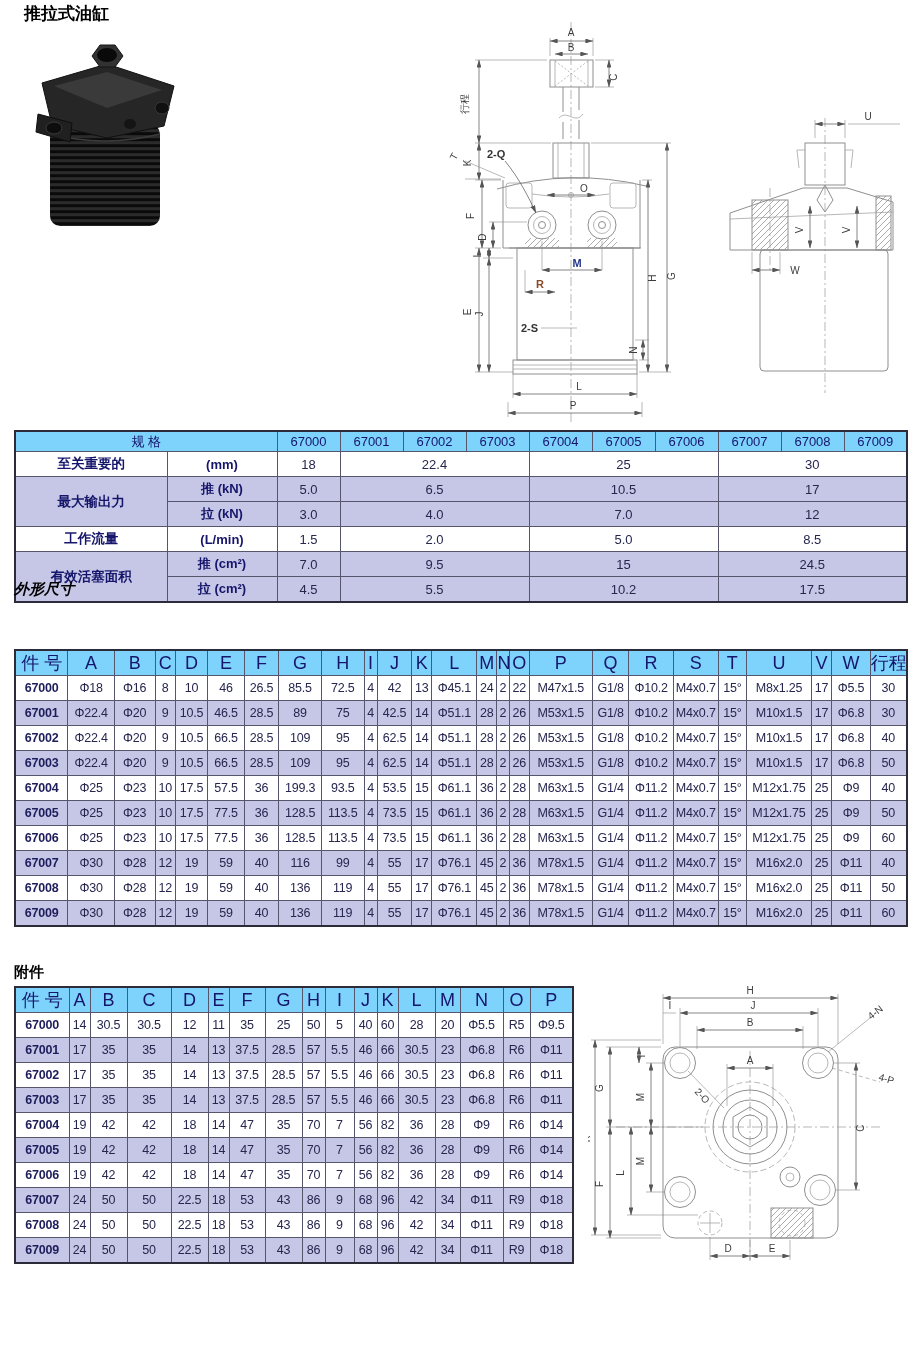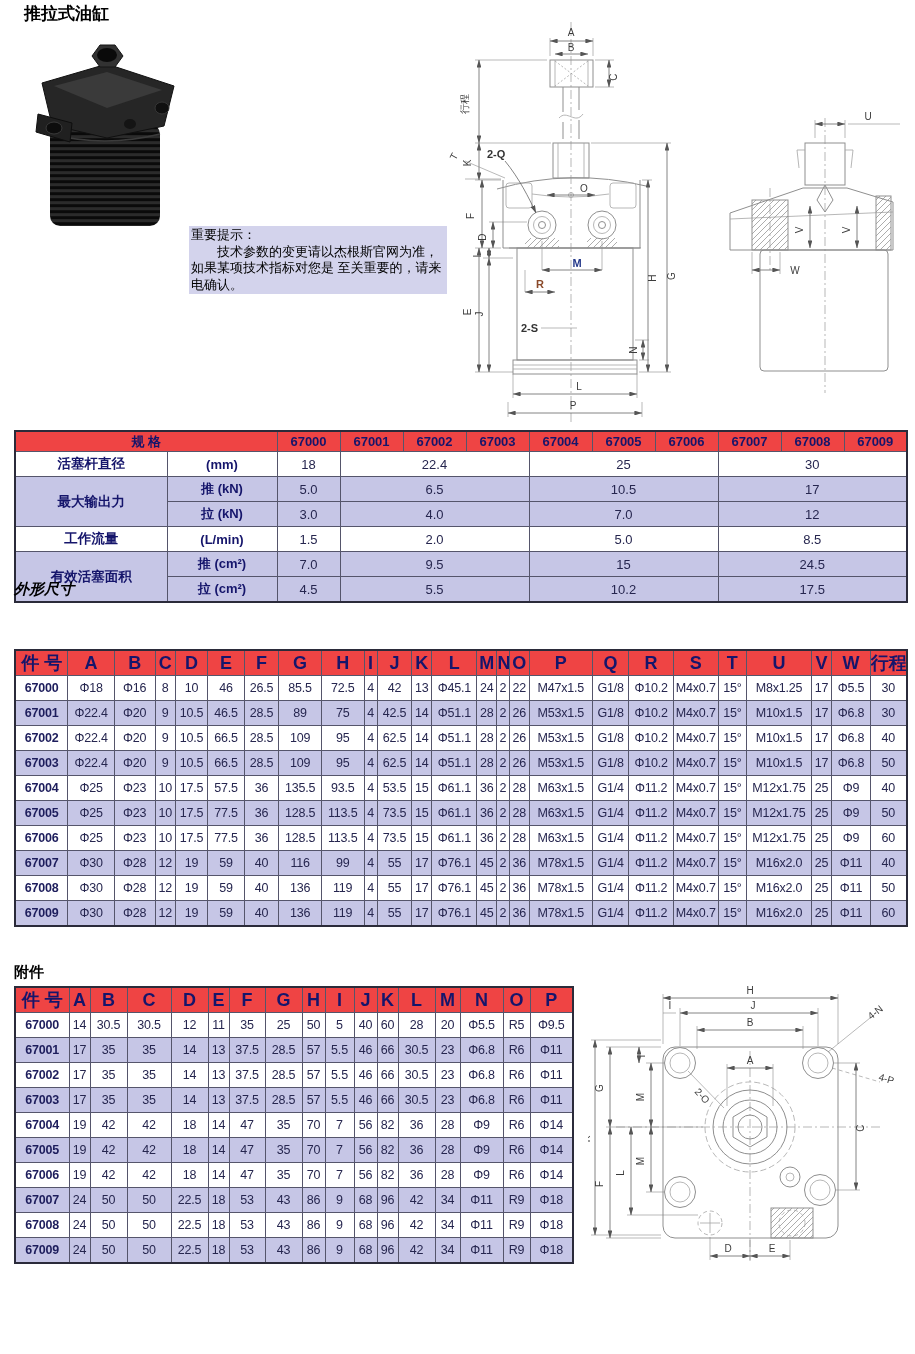--- a/index.html
+++ b/index.html
@@ -15,21 +15,21 @@
           font-size:13px;line-height:16.5px;color:#000;padding:1px 2px;}
   .notice .body{text-indent:2em;}
 
   
   .features{position:absolute;left:38px;top:293px;margin:0;padding:0 0 0 28px;}
   .features li{font-size:13.5px;line-height:16.3px;color:#111;list-style:disc;}
 
   
   table{border-collapse:collapse;table-layout:fixed;}
   th,td{border:1px solid #55556b;text-align:center;padding:0;overflow:hidden;white-space:nowrap;}
-  th{background:#ef4444;color:#15156b;font-weight:bold;}
+  th{background:#7dd3fc;color:#15156b;font-weight:normal;}
   tr.alt td{background:#c6c6e6;}
 
   
   .spec{position:absolute;left:14px;top:430px;width:888px;border:2px solid #2b2b3a;font-size:13px;}
   .spec th{height:19px;font-size:13px;}
   .spec td{height:24px;color:#26264f;}
   .spec tr.lav td{background:#c6c6e6;}
   .spec td.lbl{font-weight:bold;color:#15156b;font-size:13.5px;}
   .spec td.unit{font-weight:bold;color:#15156b;}
 
@@ -222,24 +222,20 @@
     <line class="dim" x1="110" y1="160" x2="110" y2="118"></line>
     <text class="lbl-t" x="103" y="142" transform="rotate(-90,103,142)" text-anchor="middle" data-name="dim-label">V</text>
     <line class="dim" x1="157" y1="160" x2="157" y2="118"></line>
     <text class="lbl-t" x="150" y="142" transform="rotate(-90,150,142)" text-anchor="middle" data-name="dim-label">V</text>
     <line class="ext" x1="52" y1="164" x2="52" y2="186"></line>
       <line class="ext" x1="80" y1="164" x2="80" y2="186"></line>
     <line class="dim" x1="52" y1="182" x2="80" y2="182"></line>
     <text class="lbl-t" x="95" y="186" text-anchor="middle" data-name="dim-label">W</text>
   </svg>
 
-  <div class="notice" data-name="important-notice">
-    <div data-name="notice-heading">重要提示：</div>
-    <div class="body" data-name="notice-body">技术参数的变更请以杰根斯官网为准，如果某项技术指标对您是 至关重要的，请来电确认。</div>
-  </div>
 
 
   <table class="spec" data-name="spec-table">
     <colgroup>
       <col style="width:152px">
         <col style="width:110px">
       <col style="width:63px">
         <col style="width:63px">
         <col style="width:63px">
         <col style="width:63px">
@@ -258,21 +254,21 @@
       <th data-name="spec-model-header">67002</th>
       <th data-name="spec-model-header">67003</th>
       <th data-name="spec-model-header">67004</th>
       <th data-name="spec-model-header">67005</th>
       <th data-name="spec-model-header">67006</th>
       <th data-name="spec-model-header">67007</th>
       <th data-name="spec-model-header">67008</th>
       <th data-name="spec-model-header">67009</th>
     </tr>
     <tr data-name="spec-row">
-      <td class="lbl" data-name="spec-row-label">活塞杆直径</td>
+      <td class="lbl" data-name="spec-row-label">至关重要的</td>
       <td class="unit" data-name="spec-unit-label">(mm)</td>
       <td data-name="spec-value-cell">18</td>
       <td colspan="3" data-name="spec-value-cell">22.4</td>
       <td colspan="3" data-name="spec-value-cell">25</td>
       <td colspan="3" data-name="spec-value-cell">30</td>
     </tr>
     <tr class="lav" data-name="spec-row">
       <td class="lbl" rowspan="2" data-name="spec-row-label">最大输出力</td>
       <td class="unit" data-name="spec-unit-label">推 (kN)</td>
       <td data-name="spec-value-cell">5.0</td>
@@ -481,21 +477,21 @@
           <td data-name="table-cell">50</td>
         </tr>
         <tr data-name="table-row">
           <td data-name="part-number-cell">67004</td>
           <td data-name="table-cell">Φ25</td>
           <td data-name="table-cell">Φ23</td>
           <td data-name="table-cell">10</td>
           <td data-name="table-cell">17.5</td>
           <td data-name="table-cell">57.5</td>
           <td data-name="table-cell">36</td>
-          <td data-name="table-cell">135.5</td>
+          <td data-name="table-cell">199.3</td>
           <td data-name="table-cell">93.5</td>
           <td data-name="table-cell">4</td>
           <td data-name="table-cell">53.5</td>
           <td data-name="table-cell">15</td>
           <td data-name="table-cell">Φ61.1</td>
           <td data-name="table-cell">36</td>
           <td data-name="table-cell">2</td>
           <td data-name="table-cell">28</td>
           <td data-name="table-cell">M63x1.5</td>
           <td data-name="table-cell">G1/4</td>

